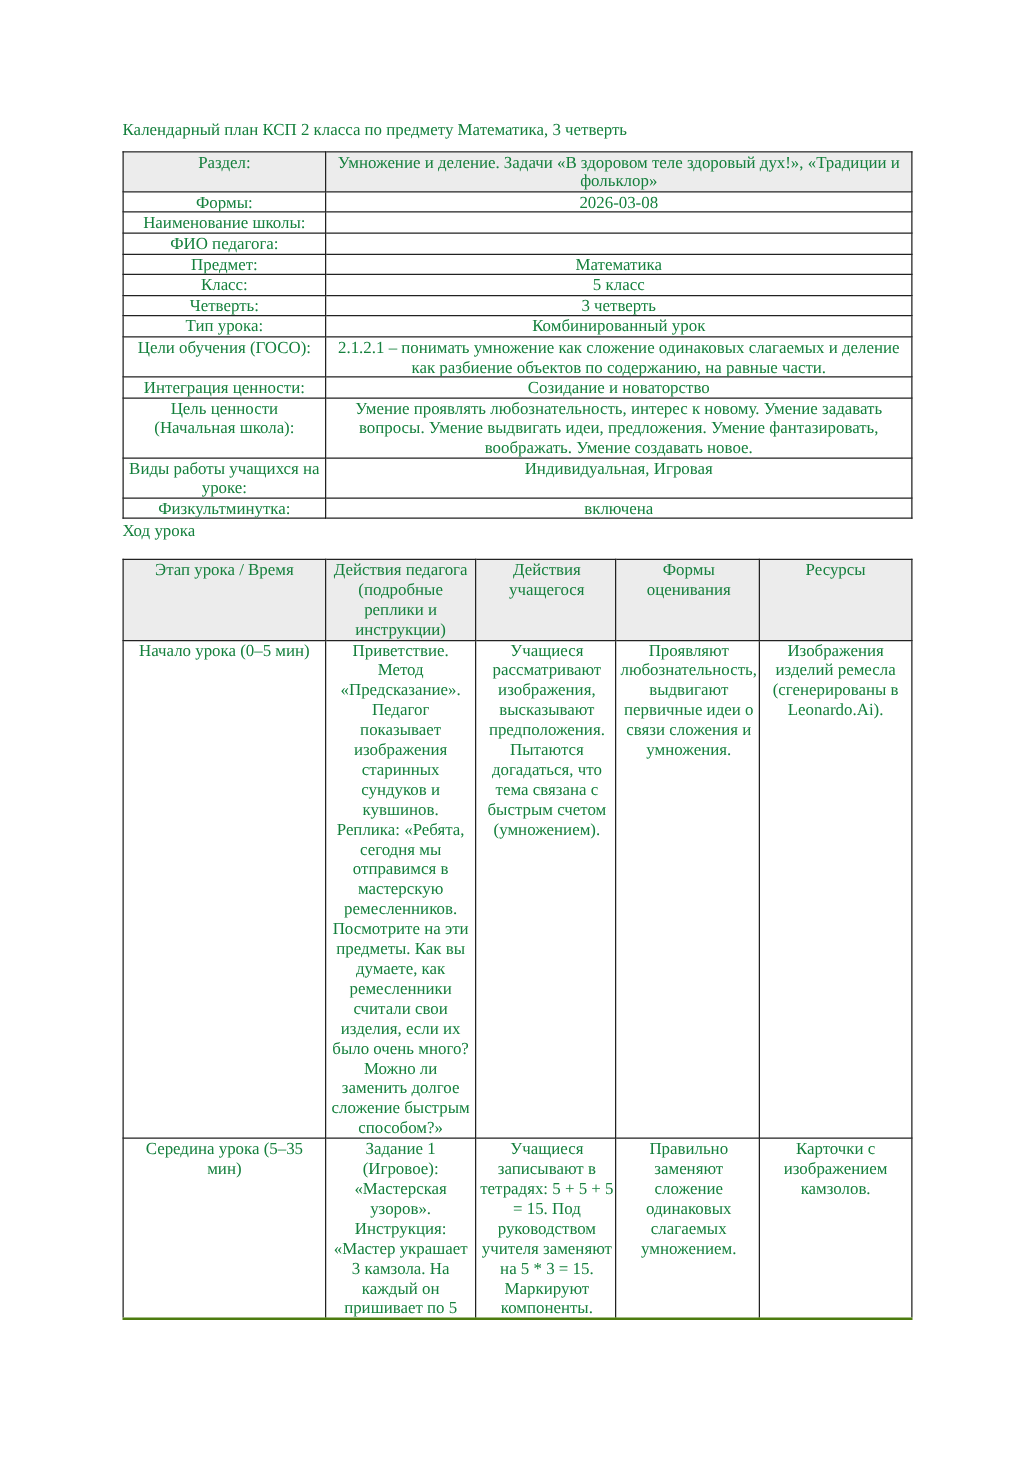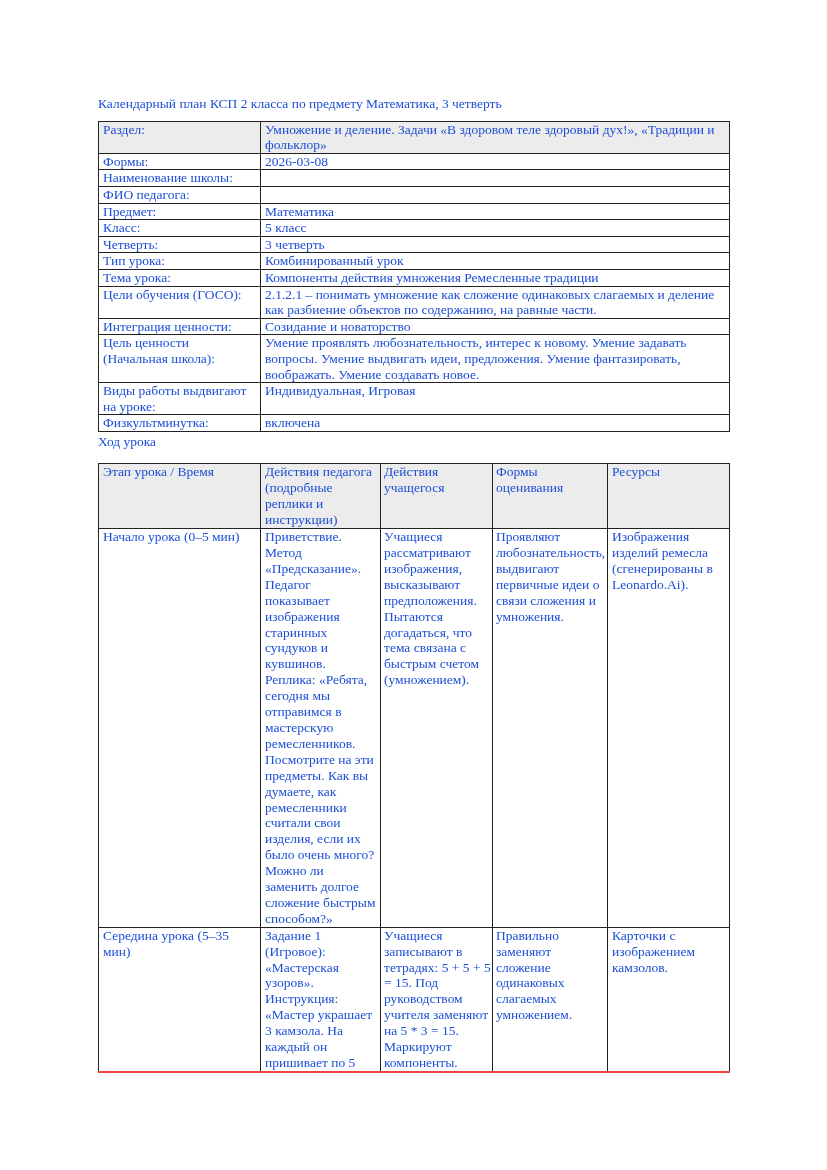--- a/index.html
+++ b/index.html
@@ -4,21 +4,21 @@
 <style>
   html, body { margin: 0; padding: 0; background: #ffffff; }
   .page {
     position: relative;
     width: 827px;
     height: 1170px;
     background: #ffffff;
     overflow: hidden;
     font-family: "Liberation Serif", "DejaVu Serif", serif;
     font-size: 13.5px;
-    color: #1d4ed8;
+    color: #15803d;
   }
   .content {
     position: absolute;
     left: 98px;
     top: 96px;
     width: 631px;
   }
   .doc-title {
     line-height: 15.6px;
     margin: 0 0 9px 0;
@@ -26,28 +26,28 @@
   }
   table {
     border-collapse: collapse;
     table-layout: fixed;
     width: 631px;
   }
   td, th {
     border: 1px solid #222222;
     padding: 0 4px 0 4px;
     vertical-align: top;
-    text-align: left;
+    text-align: center;
     font-weight: normal;
     overflow: hidden;
   }
   .info-table { line-height: 15.6px; margin: 0 0 2px 0; }
   .info-table .shaded td { background: #ececec; }
   .section-heading { line-height: 15.6px; margin: 2px 0 14px 0; }
-  .lesson-table { line-height: 15.9px; border-bottom: 2px solid #ef4444; border-radius: 11px; }
+  .lesson-table { line-height: 15.9px; border-bottom: 2px solid #4d7c0f; border-radius: 11px; }
   .lesson-table thead th { background: #ececec; }
   .lesson-table th:nth-child(2) { padding-right: 4px; }
   .lesson-table td:nth-child(3), .lesson-table th:nth-child(3),
   .lesson-table td:nth-child(4), .lesson-table th:nth-child(4) {
     padding: 0 1px 0 3px;
   }
 </style>
 </head>
 <body>
 
@@ -88,37 +88,33 @@
         </tr>
         <tr>
           <td>Четверть:</td>
           <td>3 четверть</td>
         </tr>
         <tr>
           <td>Тип урока:</td>
           <td>Комбинированный урок</td>
         </tr>
         <tr>
-          <td>Тема урока:</td>
-          <td>Компоненты действия умножения Ремесленные традиции</td>
-        </tr>
-        <tr>
           <td>Цели обучения (ГОСО):</td>
           <td>2.1.2.1 – понимать умножение как сложение одинаковых слагаемых и деление как разбиение объектов по содержанию, на равные части.</td>
         </tr>
         <tr>
           <td>Интеграция ценности:</td>
           <td>Созидание и новаторство</td>
         </tr>
         <tr>
           <td>Цель ценности (Начальная школа):</td>
           <td>Умение проявлять любознательность, интерес к новому. Умение задавать вопросы. Умение выдвигать идеи, предложения. Умение фантазировать, воображать. Умение создавать новое.</td>
         </tr>
         <tr>
-          <td>Виды работы выдвигают на уроке:</td>
+          <td>Виды работы учащихся на уроке:</td>
           <td>Индивидуальная, Игровая</td>
         </tr>
         <tr>
           <td>Физкультминутка:</td>
           <td>включена</td>
         </tr>
       </tbody>
     </table>
 
     <div class="section-heading">Ход урока</div>

